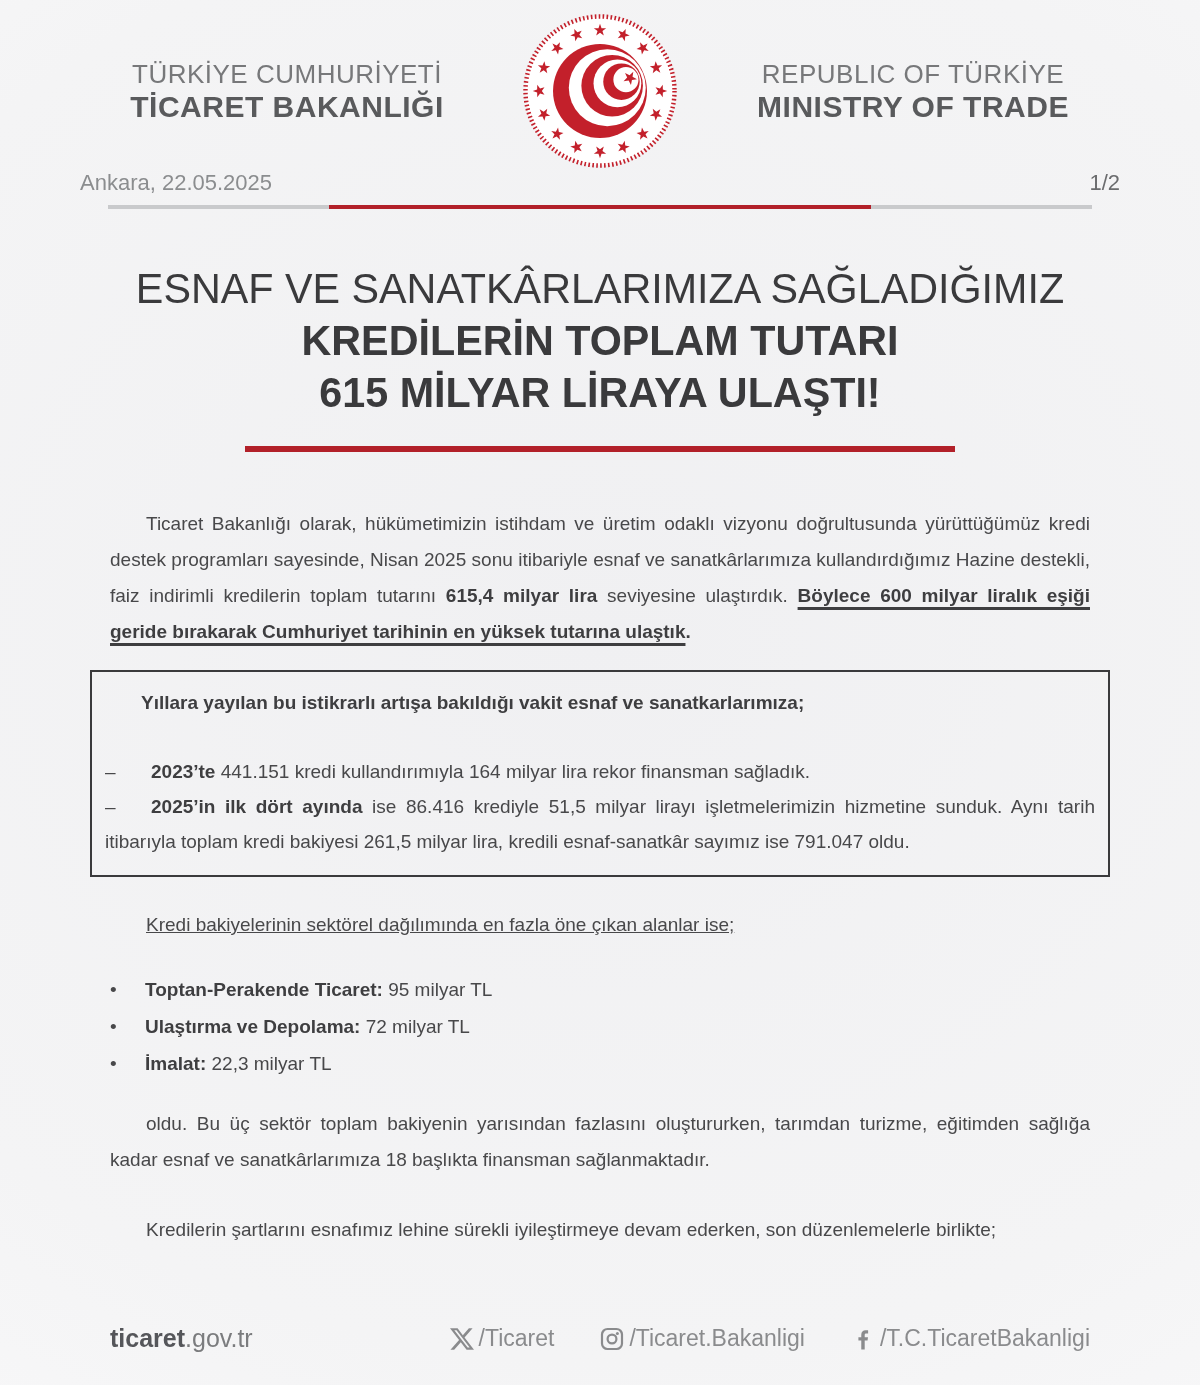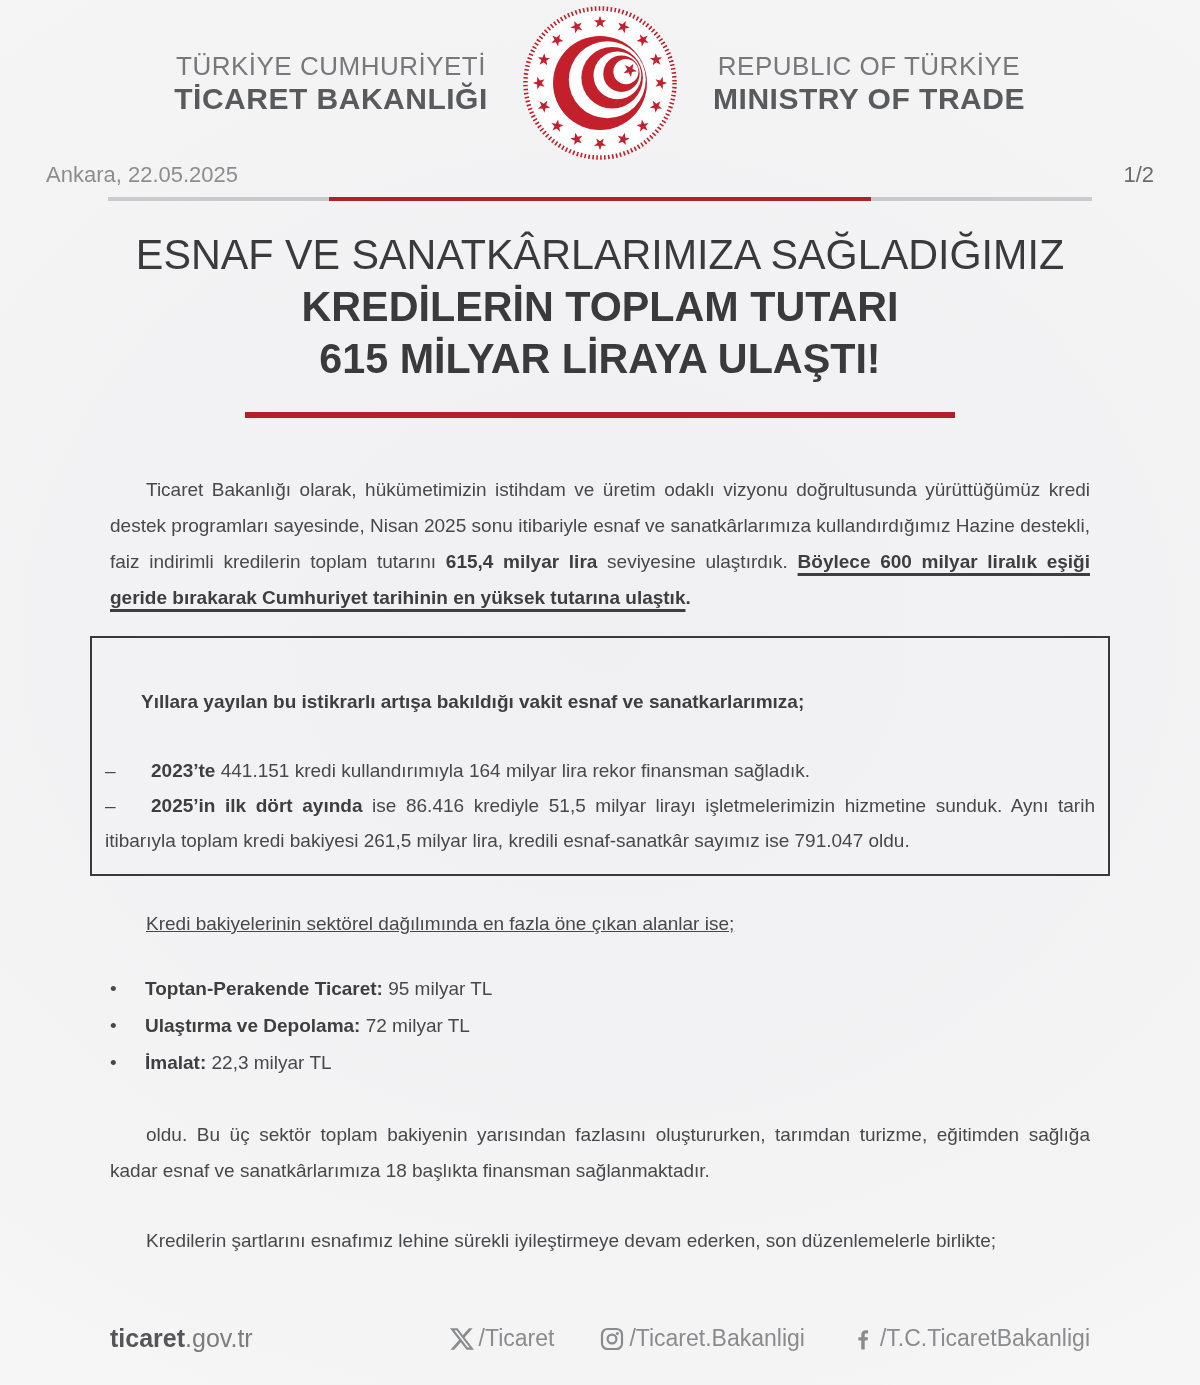--- a/index.html
+++ b/index.html
@@ -4,52 +4,52 @@
 <style>
   * { margin:0; padding:0; box-sizing:border-box; }
   html,body { width:1200px; }
   body { font-family:"Liberation Sans", sans-serif; }
   .page{
     width:1200px; height:1385px; overflow:hidden;
     background: radial-gradient(ellipse 130% 95% at 50% 46%, #f0f0f2 0%, #f4f4f5 55%, #fcfcfd 100%);
     display:flex; flex-direction:column;
   }
   
-  .hdr{ display:flex; align-items:center; justify-content:center; gap:20px; padding-top:2px; }
+  .hdr{ display:flex; align-items:center; justify-content:center; gap:64px; padding-top:10px; }
   .org{ width:336px; text-align:center; }
   .org-l1{ font-size:26px; color:#77787a; letter-spacing:.5px; white-space:nowrap; }
   .org-l2{ font-size:30px; font-weight:bold; color:#595a5c; letter-spacing:.5px; white-space:nowrap; }
   .logo-wrap{ width:162px; height:162px; flex:0 0 auto; }
   
-  .meta{ display:flex; justify-content:space-between; align-items:flex-end; padding:0 46px; margin-top:-2px; font-size:22px; color:#8b8d8f; }
+  .meta{ display:flex; justify-content:space-between; align-items:flex-end; padding:0 80px; margin-top:-2px; font-size:22px; color:#8b8d8f; }
   .pagenum{ color:#6b6c6e; }
   .rule{ display:flex; height:4px; margin:9px 108px 0; }
   .rule .g{ background:#c9cacc; width:22.5%; }
   .rule .r{ background:#b22029; width:55%; }
   
-  .title{ margin-top:27px; text-align:center; color:#3a3a3c; font-size:43px; line-height:52px; }
+  .title{ margin-top:53px; text-align:center; color:#3a3a3c; font-size:43px; line-height:52px; }
   .title span{ display:block; transform:scaleX(.96); }
   .t1{ font-weight:normal; }
   .t2,.t3{ font-weight:bold; }
   .title-underline{ width:710px; height:6px; background:#b22029; margin:28px auto 0; }
   
   .content{ padding:0 110px; margin-top:54px; color:#48484a; font-size:19px; line-height:36px; }
   .para{ text-align:justify; }
   .ind{ text-indent:36px; }
   strong{ color:#3e3e40; }
   .u{ text-decoration:underline; text-decoration-thickness:2.5px; text-underline-offset:5px; }
   .box{ border:2px solid #3a3a3c; margin:20px -20px 0; padding:13px 13px 16px; }
-  .box-heading{ text-indent:36px; margin-bottom:33px;margin-top:33px; }
+  .box-heading{ text-indent:36px; margin-bottom:33px; }
   .box-item{ text-align:justify; line-height:35px; }
   .dash{ display:inline-block; width:46px; }
   .p-after-box{ margin-top:30px;text-decoration:underline; }
   .bullets{ list-style:none; margin-top:28px; }
   .bullets li{ line-height:37px; }
   .dot{ display:inline-block; width:35px; }
-  .p3{ margin-top:36px; }
+  .p3{ margin-top:24px; }
   .p4{ margin-top:34px; }
   
   .ftr{ margin-top:auto; display:flex; justify-content:space-between; align-items:center; padding:0 110px 32px; }
   .site{ font-size:25px; color:#7b7c7e; }
   .site strong{ color:#55565a; }
   .socials{ display:flex; gap:46px; align-items:center; }
   .social{ display:flex; align-items:center; gap:5px; font-size:23px; color:#8a8b8d; }
   .social svg{ width:24px; height:24px; display:block; }
 </style>
 </head>

